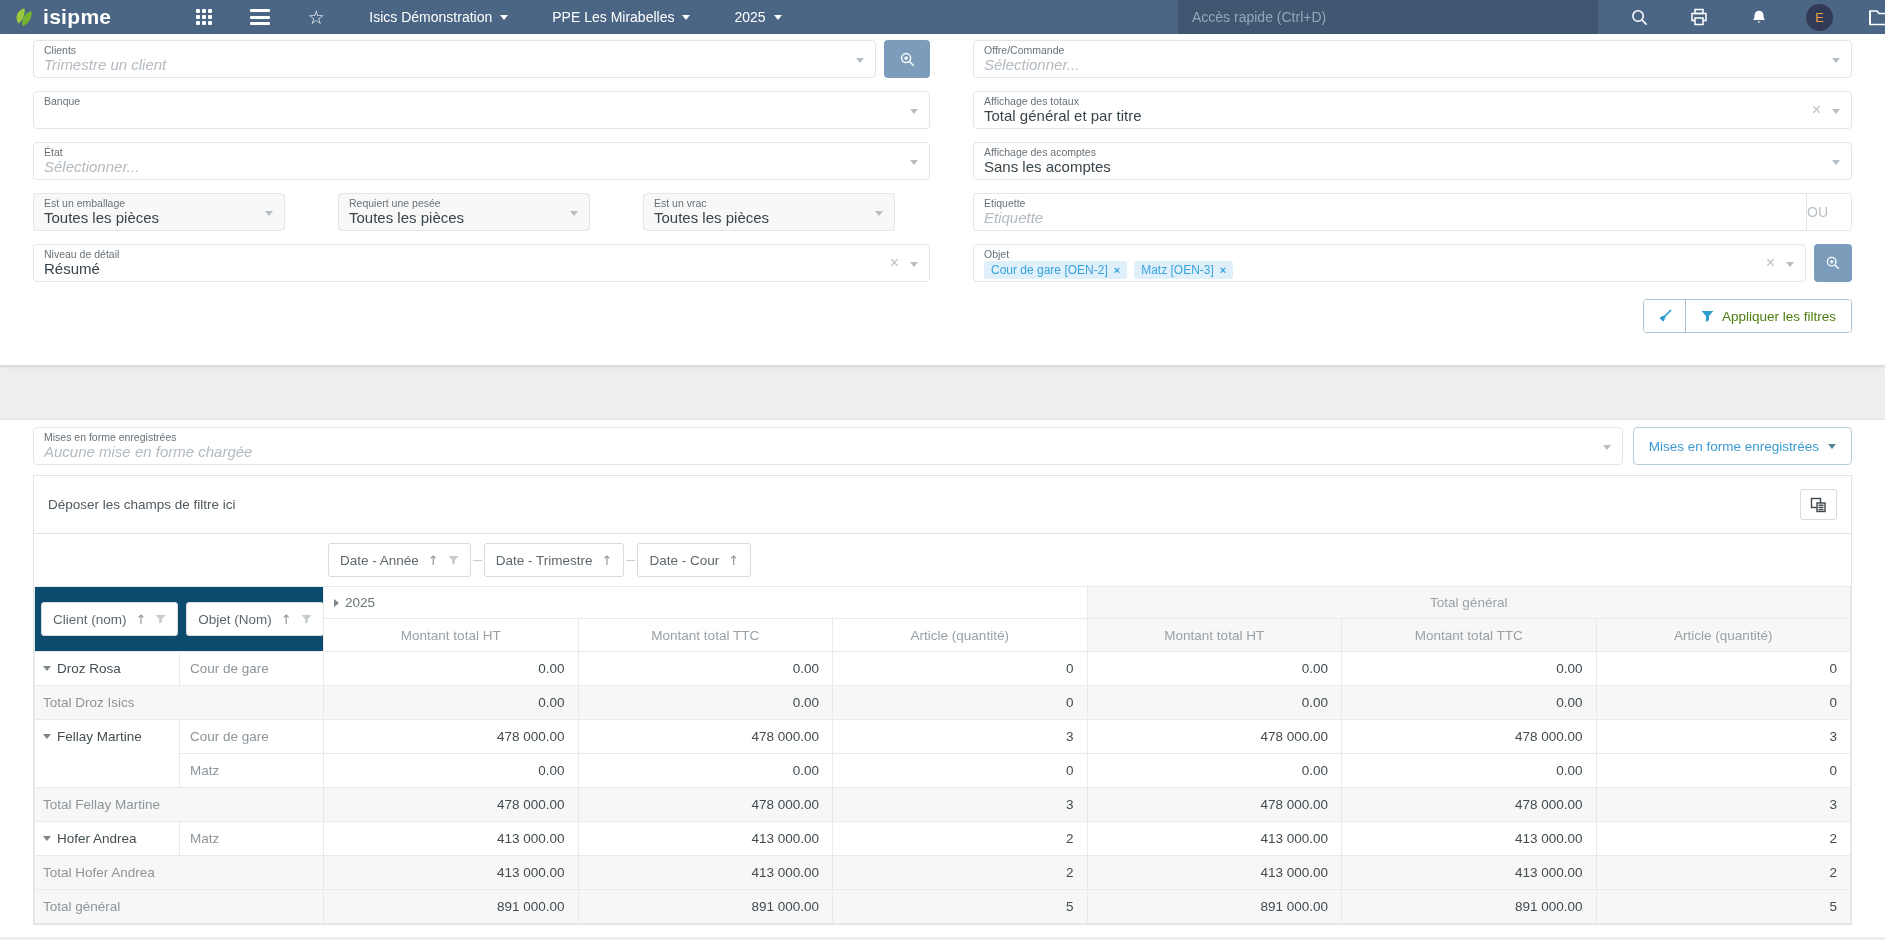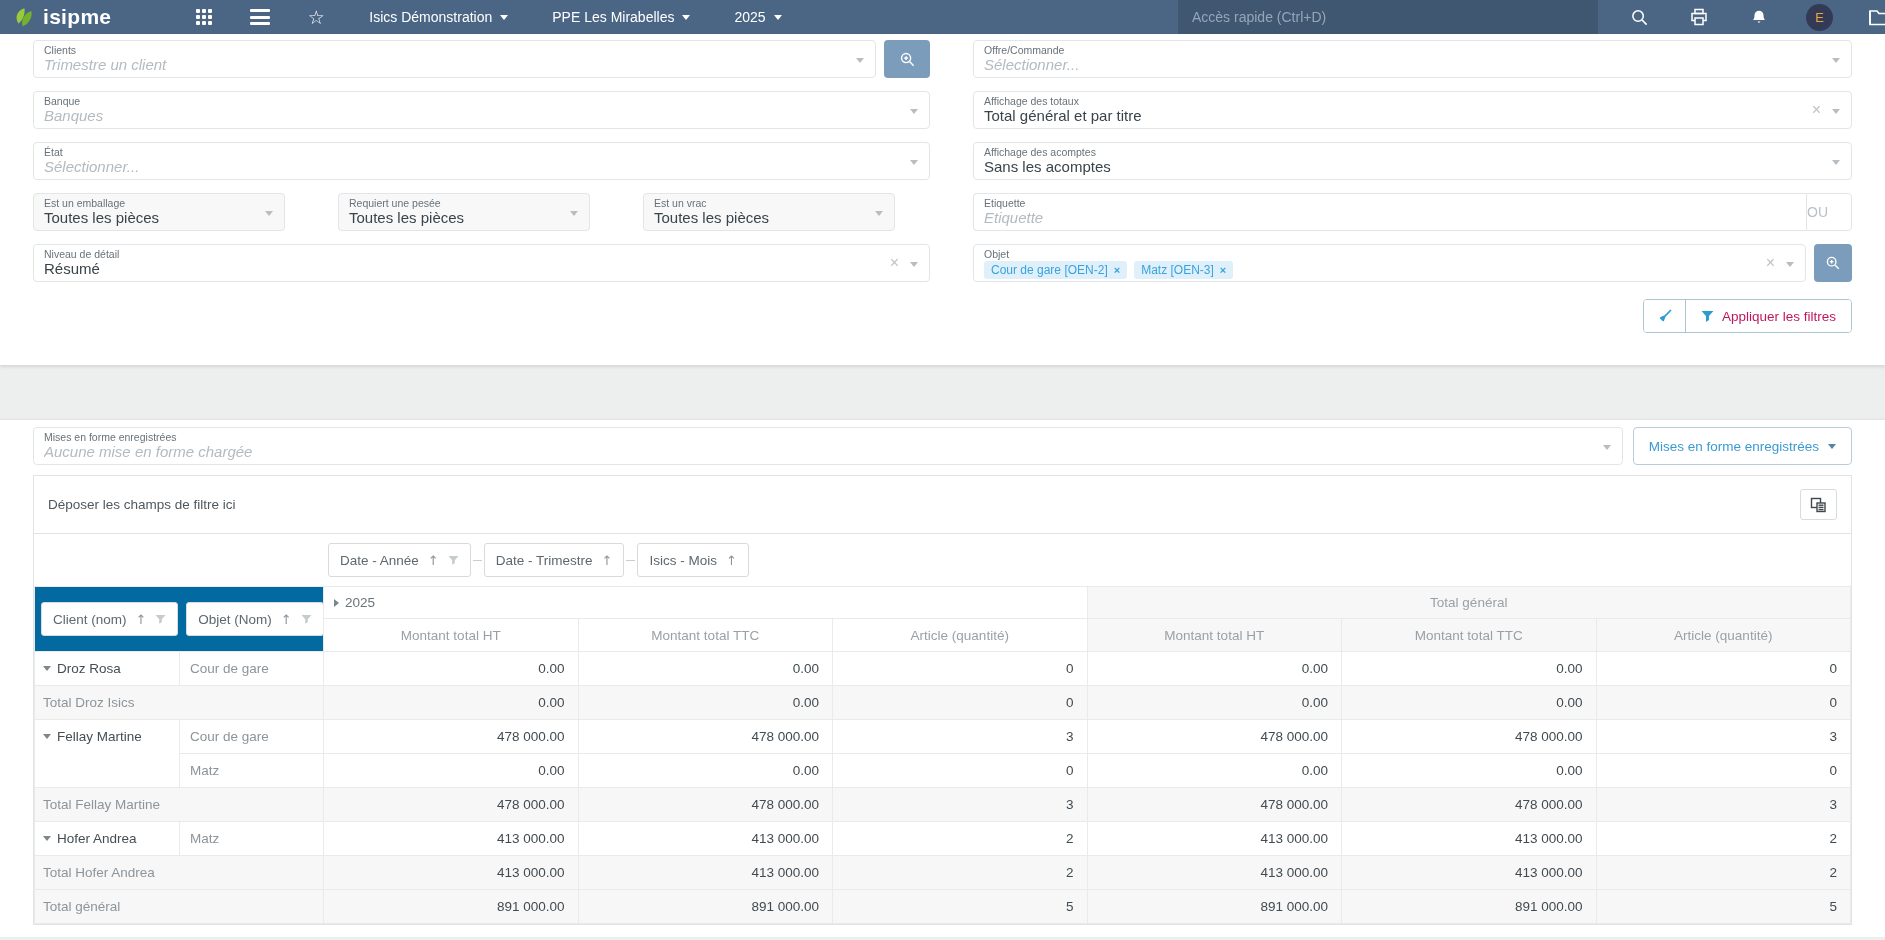--- a/index.html
+++ b/index.html
@@ -49,41 +49,41 @@
   .ou-field{border-top-right-radius:0;border-bottom-right-radius:0;border-right:none}
   .ou-box{width:46px;height:38px;border:1px solid #e3e5e6;border-radius:0 4px 4px 0;display:flex;align-items:center;font-size:14px;color:#b9bfc4;background:#fff;flex-shrink:0}
   .tags{display:flex;gap:7px;margin-top:1px}
   .tag{display:inline-flex;align-items:center;gap:6px;background:#dff0fb;color:#38a3de;font-size:12px;padding:2px 7px;border-radius:3px;white-space:nowrap}
   .tag-x{font-weight:bold;font-size:11px;cursor:pointer}
   .tag-x::before{content:"×"}
 
   .apply-row{display:flex;justify-content:flex-end;margin-top:17px}
   .btn-group{display:flex;border:1px solid #abc4d3;border-radius:4px;overflow:hidden;background:#fff;height:34px}
   .btn-clear{width:41px;border:none;background:#fff;display:flex;align-items:center;justify-content:center;cursor:pointer}
-  .btn-apply{border:none;border-left:1px solid #abc4d3;background:#fff;display:flex;align-items:center;gap:8px;padding:0 15px;font-size:13.5px;color:#be185d;cursor:pointer;font-family:inherit}
+  .btn-apply{border:none;border-left:1px solid #abc4d3;background:#fff;display:flex;align-items:center;gap:8px;padding:0 15px;font-size:13.5px;color:#4d7c0f;cursor:pointer;font-family:inherit}
 
   
   .layouts-row{display:flex;align-items:flex-start;gap:10px}
   .btn-layouts{height:38px;border:1px solid #b9cdd9;border-radius:4px;background:#fff;color:#3b9bd1;font-size:13.5px;display:flex;align-items:center;gap:9px;padding:0 15px;cursor:pointer;white-space:nowrap;font-family:inherit}
   .caret-b{width:0;height:0;border-left:4.5px solid transparent;border-right:4.5px solid transparent;border-top:5px solid #55859e}
 
   
   .pivot-box{border:1px solid #e2e3e4;margin-top:10px;background:#fff}
   .drop-band{height:58px;border-bottom:1px solid #e2e3e4;display:flex;align-items:center;padding:0 14px}
   .drop-hint{font-size:13.5px;color:#4e585e}
   .chooser-btn{margin-left:auto;width:37px;height:31px;border:1px solid #d9dbdc;border-radius:3px;background:#fff;display:flex;align-items:center;justify-content:center;cursor:pointer}
   .chips-band{padding:9px 0 9px 294px;display:flex;align-items:center}
   .chip{display:inline-flex;align-items:center;gap:9px;border:1px solid #d8dadb;background:#fff;border-radius:3px;height:34px;padding:0 11px;font-size:13.5px;color:#5d686e;cursor:pointer;white-space:nowrap}
   .dash{width:9px;height:1px;background:#c9cdce;margin:0 2px}
   .sort-up{font-family:"DejaVu Sans",sans-serif;font-size:13px;color:#8b959b;line-height:1}
 
   table.pivot{width:100%;border-collapse:collapse;table-layout:fixed;font-size:13.5px}
   .pivot th,.pivot td{border:1px solid #e9eaea;overflow:hidden;white-space:nowrap}
   .pivot thead th{font-weight:normal}
-  th.rowfields{background:#0369a1;padding:12px 6px;text-align:left}
+  th.rowfields{background:#0c4a6e;padding:12px 6px;text-align:left}
   th.rowfields .chip{margin-right:4px}
   th.grp{height:32px}
   th.grp.year{text-align:left;padding-left:10px;color:#6a7377;background:#fff}
   th.grp.total{text-align:center;color:#9aa1a6;background:#f7f7f7}
   th.measure{height:33px;text-align:center;color:#9aa1a6;background:#fff;cursor:pointer}
   th.measure.g{background:#f7f7f7}
   .pivot td{height:34px}
   td.client{padding-left:8px;color:#444e53;vertical-align:top}
   td.client .inner{display:flex;align-items:center;gap:6px;height:33px}
   td.objet{padding-left:10px;color:#8d959a}
@@ -204,21 +204,20 @@
         <div class="val ph">Sélectionner...</div>
         <span class="caret"></span>
       </div>
     </div>
   </div>
 
   <div class="frow">
     <div class="fcol-l">
       <div class="field">
         <div class="lbl">Banque</div>
-        <div class="val ph">Banques</div>
         <span class="caret"></span>
       </div>
     </div>
     <div class="fcol-r">
       <div class="field">
         <div class="lbl">Affichage des totaux</div>
         <div class="val">Total général et par titre</div>
         <span class="clearx"></span>
         <span class="caret"></span>
       </div>
@@ -364,21 +363,21 @@
           <path d="M0.5 1h11L7.4 5.6v3.4L4.6 10.6V5.6z" fill="#c6cbce"></path>
         </svg>
       </span>
       <span class="dash"></span>
       <span class="chip">
         <span>Date - Trimestre</span>
         <span class="sort-up">↑</span>
       </span>
       <span class="dash"></span>
       <span class="chip">
-        <span>Isics - Mois</span>
+        <span>Date - Cour</span>
         <span class="sort-up">↑</span>
       </span>
     </div>
 
     <table class="pivot">
       <colgroup>
         <col style="width:145px">
           <col style="width:144px">
         <col>
           <col>

